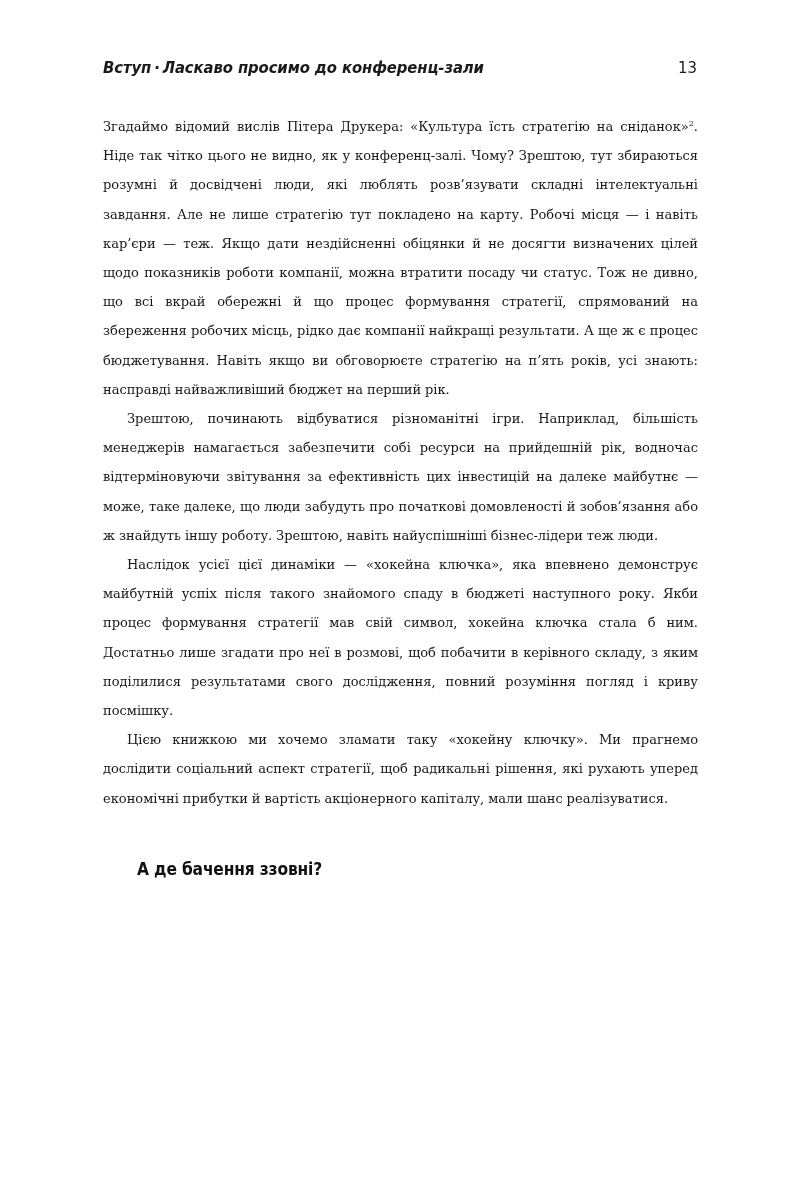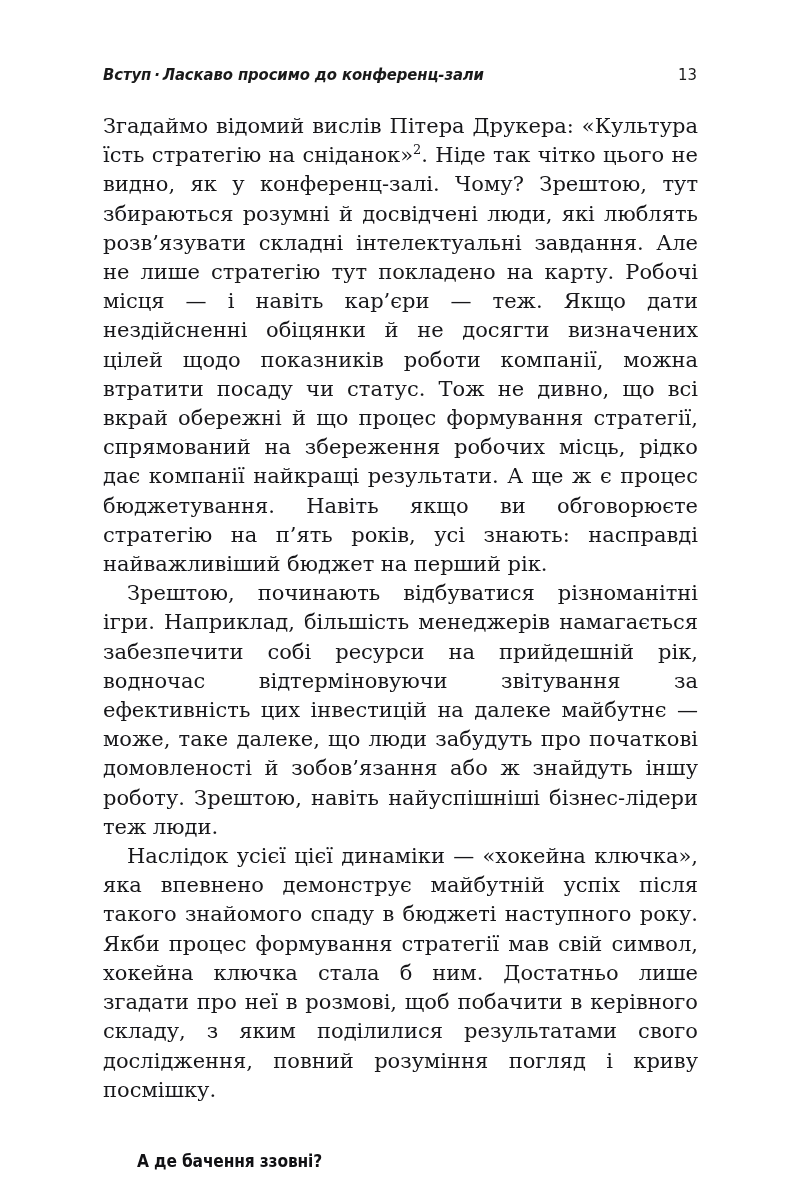--- a/index.html
+++ b/index.html
@@ -19,21 +19,21 @@
   }
 
   
   .running-head {
     position: absolute;
     left: 103px;
     right: 103px;
     top: 58px;
     height: 26px;
     display: flex;
-    align-items: flex-end;
+    align-items: flex-start;
     justify-content: space-between;
   }
 
   .running-head-title {
     font-family: "DejaVu Sans Condensed", "Liberation Sans Narrow", "Liberation Sans", sans-serif;
     font-style: italic;
     font-weight: 600;
     font-size: 16.5px;
     letter-spacing: -0.1px;
     color: #1a1a1a;
@@ -56,21 +56,21 @@
   
   .text-column {
     position: absolute;
     left: 103px;
     top: 112px;
     width: 595px;
   }
 
   .body-par {
     font-family: "DejaVu Serif", "Liberation Serif", serif;
-    font-size: 21px;
+    font-size: 13px;
     line-height: 29.2px;
     color: #17171a;
     text-align: justify;
     text-justify: inter-word;
     margin: 0;
     hyphens: manual;
     -webkit-hyphens: manual;
     word-spacing: -0.2px;
   }
 
@@ -116,20 +116,21 @@
 
   <div class="text-column">
 
     <p class="body-par no-indent"><span>Згадаймо відомий вислів Пітера Друкера: «Культура їсть стратегію на сніданок»</span><sup class="footnote-marker">2</sup><span>. Ніде так чітко цього не видно, як у конференц-залі. Чому? Зрештою, тут збираються розумні й досвідчені люди, які люблять розв’язувати складні інтелектуальні завдання. Але не лише стратегію тут покладено на карту. Робочі місця — і навіть кар’єри — теж. Якщо дати нездійсненні обіцянки й не досягти визначених цілей щодо показників роботи компанії, можна втратити посаду чи статус. Тож не дивно, що всі вкрай обережні й що процес формування стратегії, спрямований на збереження робочих місць, рідко дає компанії найкращі результати. А ще ж є процес бюджетування. Навіть якщо ви обговорюєте стратегію на п’ять років, усі знають: насправді найважливіший бюджет на перший рік.</span></p>
 
     <p class="body-par">Зрештою, починають відбуватися різноманітні ігри. Наприклад, більшість менеджерів намагається забезпечити собі ресурси на прийдешній рік, водночас відтерміновуючи звітування за ефективність цих інвестицій на далеке майбутнє — може, таке далеке, що люди забудуть про початкові домовленості й зобов’язання або ж знайдуть іншу роботу. Зрештою, навіть найуспішніші бізнес-лідери теж люди.</p>
 
 
     <p class="body-par">Наслідок усієї цієї динаміки — «хокейна ключка», яка впевнено демонструє майбутній успіх після такого знайомого спаду в бюджеті наступного року. Якби процес формування стратегії мав свій символ, хокейна ключка стала б ним. Достатньо лише згадати про неї в розмові, щоб побачити в керівного складу, з яким поділилися результатами свого дослідження, повний розуміння погляд і криву посмішку.</p>
 
+    <p class="body-par">Цією книжкою ми хочемо зламати таку «хокейну ключку». Ми прагнемо дослідити соціальний аспект стратегії, щоб радикальні рішення, які рухають уперед економічні прибутки й вартість акціонерного капіталу, мали шанс реалізуватися.</p>
 
     <div class="gap-before-heading"></div>
 
     <h2 class="section-heading">А де бачення ззовні?</h2>
 
   </div>
 
 </div>
 
 </body></html>

